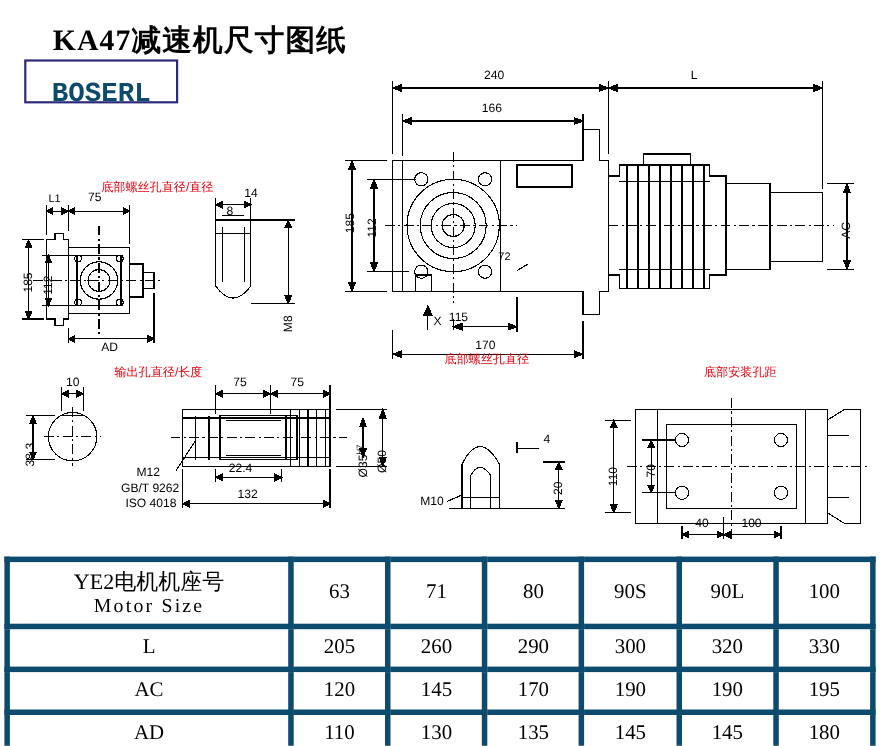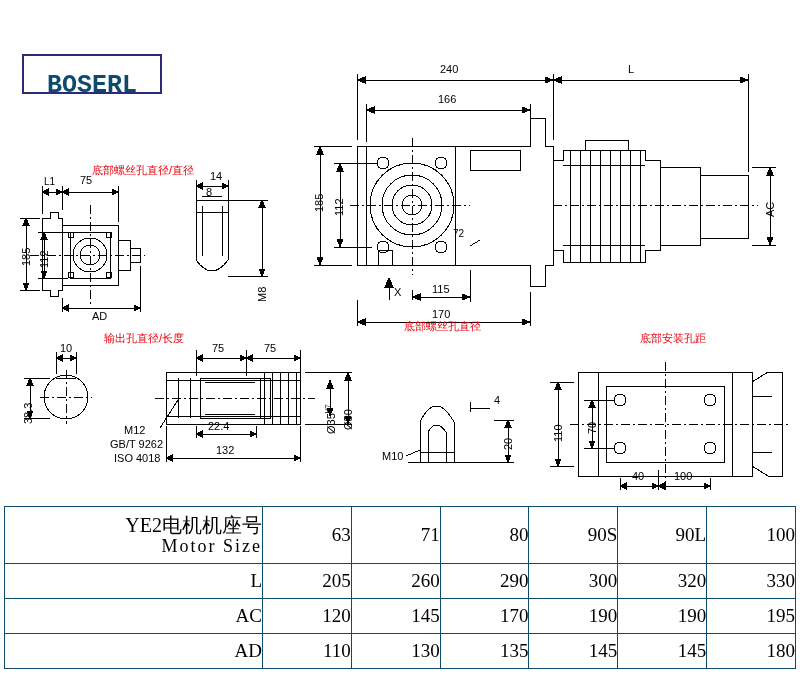--- a/index.html
+++ b/index.html
@@ -40,42 +40,43 @@
 
   svg.draw{position:absolute;left:0;top:0;width:800px;height:678px;pointer-events:none;}
 
   
   .spec-table{
     position:absolute;left:4px;top:506px;width:792px;
     border-collapse:collapse;
     table-layout:fixed;
   }
   .spec-table td{
-    border:1px solid #0c4a6e;
-    text-align:right;
+    border:5px solid #0c4a6e;
+    text-align:center;
     font-size:19px;
     font-family:"Liberation Serif", serif;
     height:34px;
     padding:0;
   }
   .spec-table td.head-cell{
     font-size:19px;
     line-height:1.12;
     padding:2px 0;
     height:52px;
   }
   .spec-table td.head-cell .l1{font-size:20px;}
   .spec-table td.head-cell .l2{font-size:18px;letter-spacing:2px;}
   .spec-table col.first{width:258px;}
 </style>
 </head>
 <body>
 
 <div class="page">
 
+  <div class="title">KA47减速机尺寸图纸</div>
 
   <div class="logo-box">
     <span class="logo-text">BOSERL</span>
   </div>
 
   <svg class="draw" viewBox="0 0 800 678">
     <g stroke="#000" fill="none" stroke-width="1" shape-rendering="crispEdges">
 
       <path d="M357,146 L530,146 L530,118 L545,118 L545,146 L553,146 L553,265 L545,265 L545,286 L530,286 L530,265 L357,265 Z"></path>
 
@@ -323,33 +324,33 @@
   <div class="lbl red" style="left:92px;top:163px;">底部螺丝孔直径/直径</div>
   <div class="lbl red" style="left:104px;top:331px;">输出孔直径/长度</div>
   <div class="lbl red" style="left:404px;top:319px;">底部螺丝孔直径</div>
   <div class="lbl red" style="left:640px;top:331px;">底部安装孔距</div>
 
   <div class="lbl" style="left:440px;top:63px;">240</div>
   <div class="lbl" style="left:628px;top:63px;">L</div>
   <div class="lbl" style="left:438px;top:93px;">166</div>
   <div class="lbl rot" style="left:313px;top:212px;transform:rotate(-90deg);">185</div>
   <div class="lbl rot" style="left:333px;top:216px;transform:rotate(-90deg);">112</div>
-  <div class="lbl" style="left:432px;top:283px;">115</div>
+  <div class="lbl" style="left:408px;top:283px;">115</div>
   <div class="lbl" style="left:432px;top:308px;">170</div>
   <div class="lbl rot" style="left:764px;top:217px;transform:rotate(-90deg);">AC</div>
   <div class="lbl" style="left:394px;top:286px;">X</div>
   <div class="lbl sm" style="left:453px;top:228px;">72</div>
 
   <div class="lbl sm" style="left:44px;top:176px;">L1</div>
   <div class="lbl" style="left:80px;top:174px;">75</div>
   <div class="lbl rot" style="left:20px;top:266px;transform:rotate(-90deg);">185</div>
   <div class="lbl rot" style="left:38px;top:268px;transform:rotate(-90deg);">112</div>
   <div class="lbl" style="left:92px;top:310px;">AD</div>
 
-  <div class="lbl" style="left:210px;top:170px;">14</div>
+  <div class="lbl" style="left:222px;top:170px;">14</div>
   <div class="lbl" style="left:206px;top:186px;">8</div>
   <div class="lbl rot" style="left:256px;top:302px;transform:rotate(-90deg);">M8</div>
 
   <div class="lbl" style="left:60px;top:342px;">10</div>
   <div class="lbl rot" style="left:22px;top:424px;transform:rotate(-90deg);">38.3</div>
   <div class="lbl" style="left:212px;top:342px;">75</div>
   <div class="lbl" style="left:264px;top:342px;">75</div>
   <div class="lbl" style="left:208px;top:420px;">22.4</div>
   <div class="lbl" style="left:216px;top:444px;">132</div>
   <div class="lbl rot" style="left:342px;top:430px;transform:rotate(-90deg);">Ø50</div>

